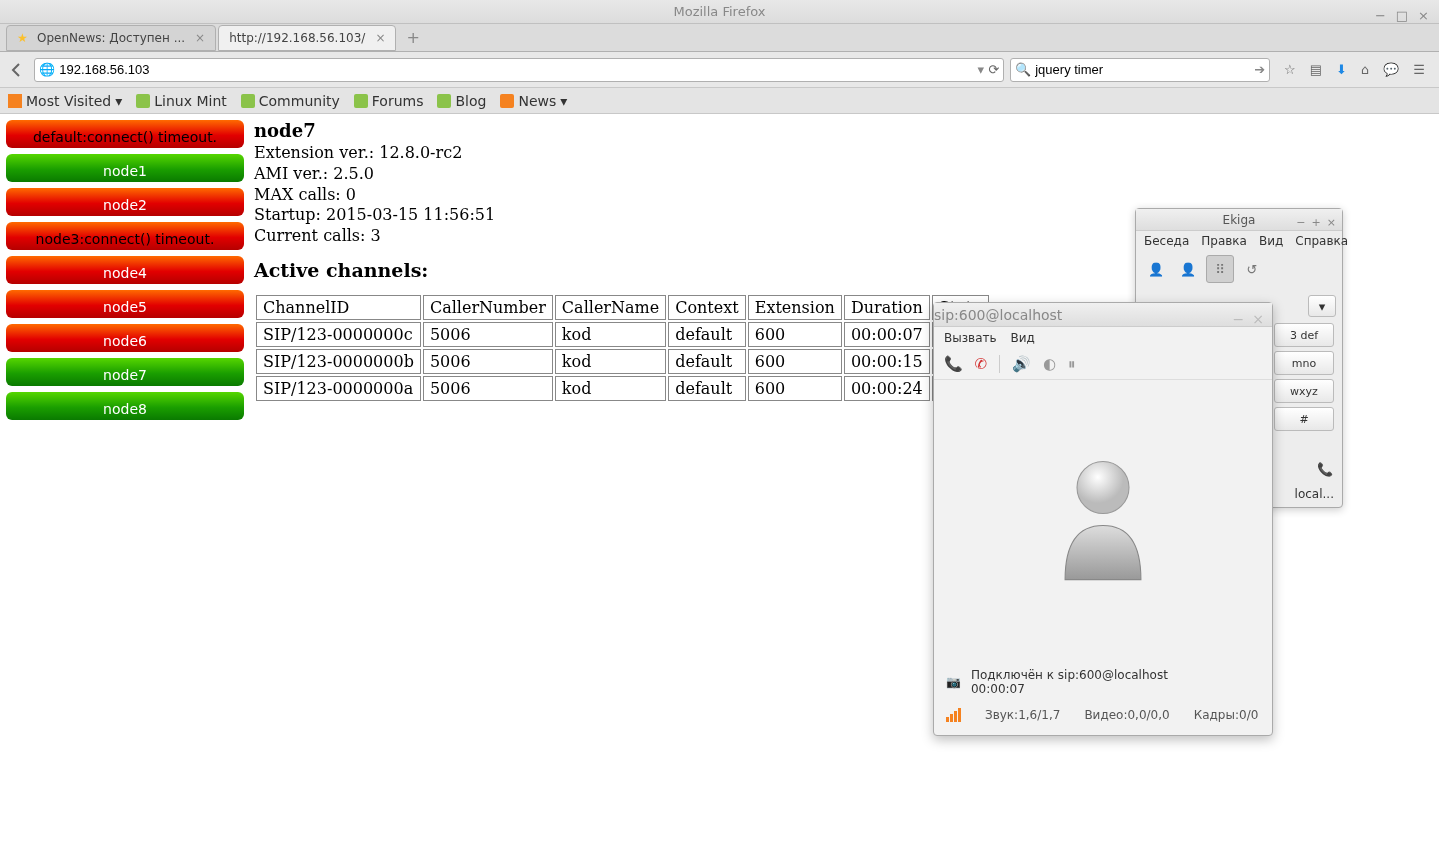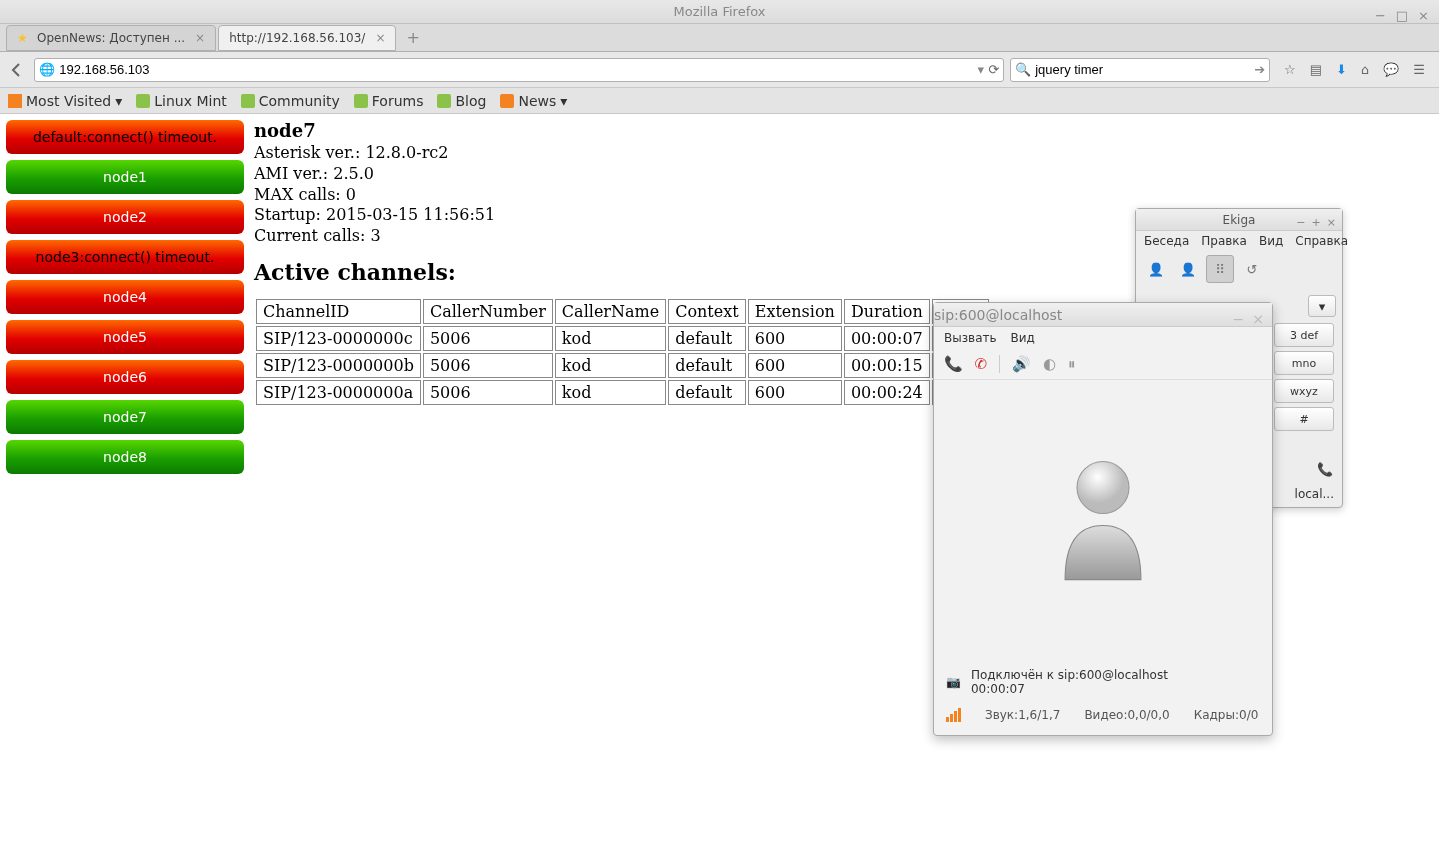--- a/index.html
+++ b/index.html
@@ -114,41 +114,41 @@
   align-items:flex-start;
 }
 .node-list {
   padding:6px;
   display:flex;
   flex-direction:column;
   gap:6px;
 }
 .node-btn {
   width: 238px;
-  height: 34px;
+  height: 28px;
   border-radius: 6px;
   text-align:center;
   line-height:34px;
   color:#fff;
   font-size:14px;
   position:relative;
 }
 .node-btn.green { background: linear-gradient(#56d600, #1a9e00 55%, #0a7a00); }
 .node-btn.red   { background: linear-gradient(#ff6a00, #e20000 55%, #b50000); color:#000; }
 .node-btn.red.white-text { color:#fff; }
 
 .info {
   padding: 6px 4px;
   font-family: "DejaVu Serif", serif;
   font-size: 16px;
   color:#000;
 }
 .info h2 { font-size:18px; font-weight:bold; margin-bottom:2px; font-family:"DejaVu Serif",serif;}
 .info p { line-height:1.3; }
-.info h3 { margin-top:12px; font-size:22px; font-weight:bold; font-family:"DejaVu Serif",serif;}
+.info h3 { margin-top:12px; font-size:19px; font-weight:bold; font-family:"DejaVu Serif",serif;}
 table.channels {
   border-collapse: separate;
   border-spacing: 2px;
   margin-top:12px;
 }
 table.channels th, table.channels td {
   border:1px solid #888;
   padding:2px 6px;
   font-size:16px;
   font-weight:normal;
@@ -330,21 +330,21 @@
       <div class="node-btn red">node3:connect() timeout.</div>
       <div class="node-btn red white-text">node4</div>
       <div class="node-btn red white-text">node5</div>
       <div class="node-btn red white-text">node6</div>
       <div class="node-btn green">node7</div>
       <div class="node-btn green">node8</div>
     </div>
   <div class="info">
     <h2>node7</h2>
     <div id="info-lines">
-        <p>Asterisk ver.: 12.8.0-rc2</p>
+        <p>Extension ver.: 12.8.0-rc2</p>
         <p>AMI ver.: 2.5.0</p>
         <p>MAX calls: 0</p>
         <p>Startup: 2015-03-15 11:56:51</p>
         <p>Current calls: 3</p>
       </div>
     <h3>Active channels:</h3>
     <table class="channels">
       <thead>
           <tr id="ch-head">
             <th>ChannelID</th>

